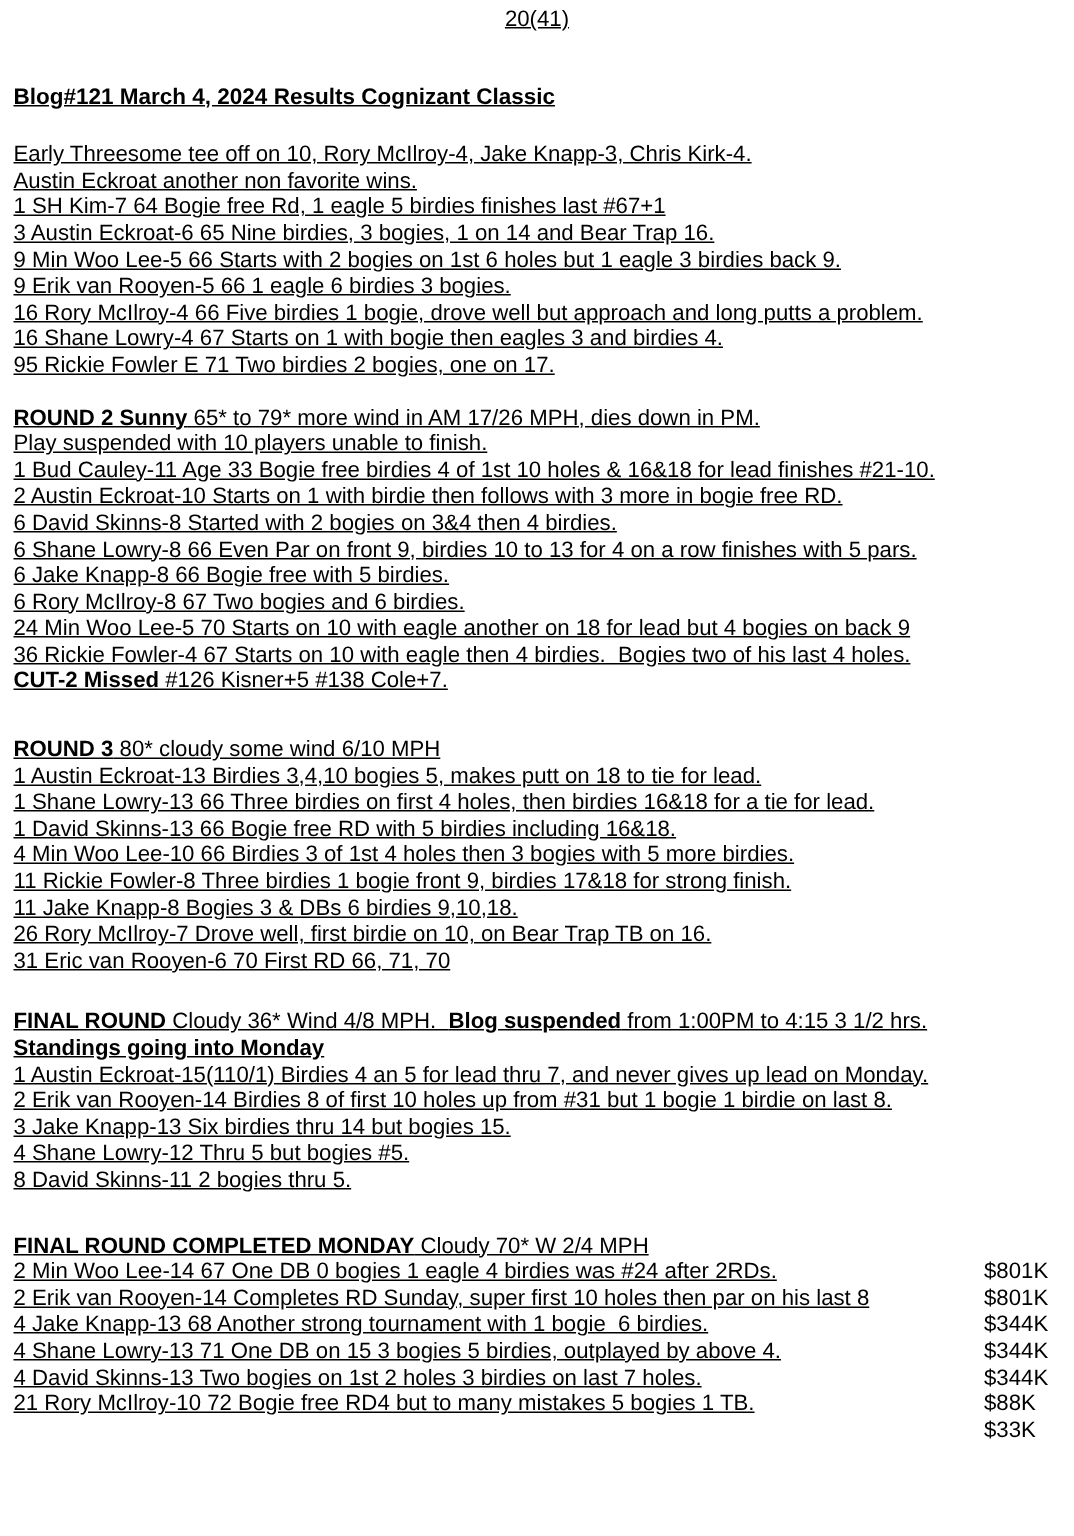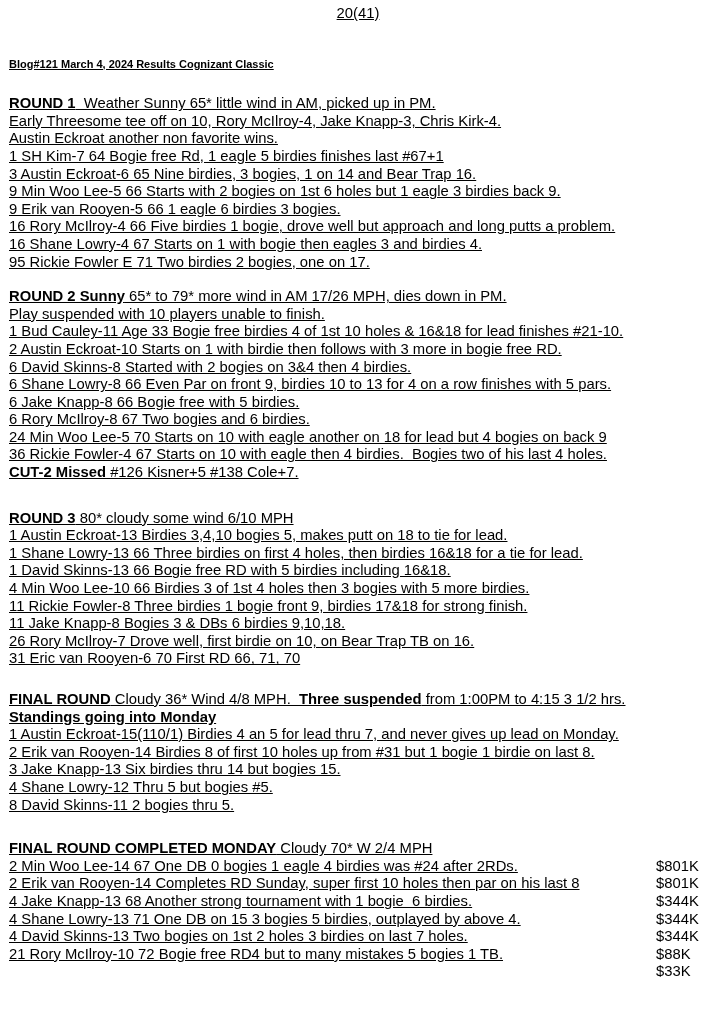--- a/index.html
+++ b/index.html
@@ -20,21 +20,21 @@
     padding: 5px 0 0 9px;
     position: relative;
     text-decoration: underline;
   }
   .page-num {
     text-align: center;
     font-weight: normal;
     margin: 0 9px 0 0;
   }
   .title {
-    font-size: 11px;
+    font-size: 15px;
     line-height: 17.6px;
     font-weight: bold;
     margin: 33px 0 0 0;
   }
   .section { margin: 0; }
   .section.s0 { margin-top: 22px; }
   .section.s1 { margin-top: 17px; }
   .section.s2 { margin-top: 28px; }
   .section.s3 { margin-top: 23px; }
   .section.s4 { margin-top: 26px; }
@@ -52,21 +52,20 @@
   }
 </style>
 </head>
 <body>
 
 <div class="doc">
   <div class="page-num">20(41)</div>
   <h1 class="title">Blog#121 March 4, 2024 Results Cognizant Classic</h1>
   <main id="sections">
       <section class="section s0">
-        <div class="line"><strong>ROUND 1</strong><span>  Weather Sunny 65* little wind in AM, picked up in PM.</span></div>
         <div class="line"><span>Early Threesome tee off on 10, Rory McIlroy-4, Jake Knapp-3, Chris Kirk-4.</span></div>
         <div class="line"><span>Austin Eckroat another non favorite wins.</span></div>
         <div class="line"><span>1 SH Kim-7 64 Bogie free Rd, 1 eagle 5 birdies finishes last #67+1</span></div>
         <div class="line"><span>3 Austin Eckroat-6 65 Nine birdies, 3 bogies, 1 on 14 and Bear Trap 16.</span></div>
         <div class="line"><span>9 Min Woo Lee-5 66 Starts with 2 bogies on 1st 6 holes but 1 eagle 3 birdies back 9.</span></div>
         <div class="line"><span>9 Erik van Rooyen-5 66 1 eagle 6 birdies 3 bogies.</span></div>
         <div class="line"><span>16 Rory McIlroy-4 66 Five birdies 1 bogie, drove well but approach and long putts a problem.</span></div>
         <div class="line"><span>16 Shane Lowry-4 67 Starts on 1 with bogie then eagles 3 and birdies 4.</span></div>
         <div class="line"><span>95 Rickie Fowler E 71 Two birdies 2 bogies, one on 17.</span></div>
       </section>
@@ -88,21 +87,21 @@
         <div class="line"><span>1 Austin Eckroat-13 Birdies 3,4,10 bogies 5, makes putt on 18 to tie for lead.</span></div>
         <div class="line"><span>1 Shane Lowry-13 66 Three birdies on first 4 holes, then birdies 16&amp;18 for a tie for lead.</span></div>
         <div class="line"><span>1 David Skinns-13 66 Bogie free RD with 5 birdies including 16&amp;18.</span></div>
         <div class="line"><span>4 Min Woo Lee-10 66 Birdies 3 of 1st 4 holes then 3 bogies with 5 more birdies.</span></div>
         <div class="line"><span>11 Rickie Fowler-8 Three birdies 1 bogie front 9, birdies 17&amp;18 for strong finish.</span></div>
         <div class="line"><span>11 Jake Knapp-8 Bogies 3 &amp; DBs 6 birdies 9,10,18.</span></div>
         <div class="line"><span>26 Rory McIlroy-7 Drove well, first birdie on 10, on Bear Trap TB on 16.</span></div>
         <div class="line"><span>31 Eric van Rooyen-6 70 First RD 66, 71, 70</span></div>
       </section>
       <section class="section s3">
-        <div class="line"><strong>FINAL ROUND</strong><span> Cloudy 36* Wind 4/8 MPH.  </span><strong>Three suspended</strong><span> from 1:00PM to 4:15 3 1/2 hrs.</span></div>
+        <div class="line"><strong>FINAL ROUND</strong><span> Cloudy 36* Wind 4/8 MPH.  </span><strong>Blog suspended</strong><span> from 1:00PM to 4:15 3 1/2 hrs.</span></div>
         <div class="line"><strong>Standings going into Monday</strong></div>
         <div class="line"><span>1 Austin Eckroat-15(110/1) Birdies 4 an 5 for lead thru 7, and never gives up lead on Monday.</span></div>
         <div class="line"><span>2 Erik van Rooyen-14 Birdies 8 of first 10 holes up from #31 but 1 bogie 1 birdie on last 8.</span></div>
         <div class="line"><span>3 Jake Knapp-13 Six birdies thru 14 but bogies 15.</span></div>
         <div class="line"><span>4 Shane Lowry-12 Thru 5 but bogies #5.</span></div>
         <div class="line"><span>8 David Skinns-11 2 bogies thru 5.</span></div>
       </section>
       <section class="section s4">
         <div class="line"><strong>FINAL ROUND COMPLETED MONDAY</strong><span> Cloudy 70* W 2/4 MPH</span></div>
         <div class="line"><span>2 Min Woo Lee-14 67 One DB 0 bogies 1 eagle 4 birdies was #24 after 2RDs.</span><span class="prize">$801K</span></div>

